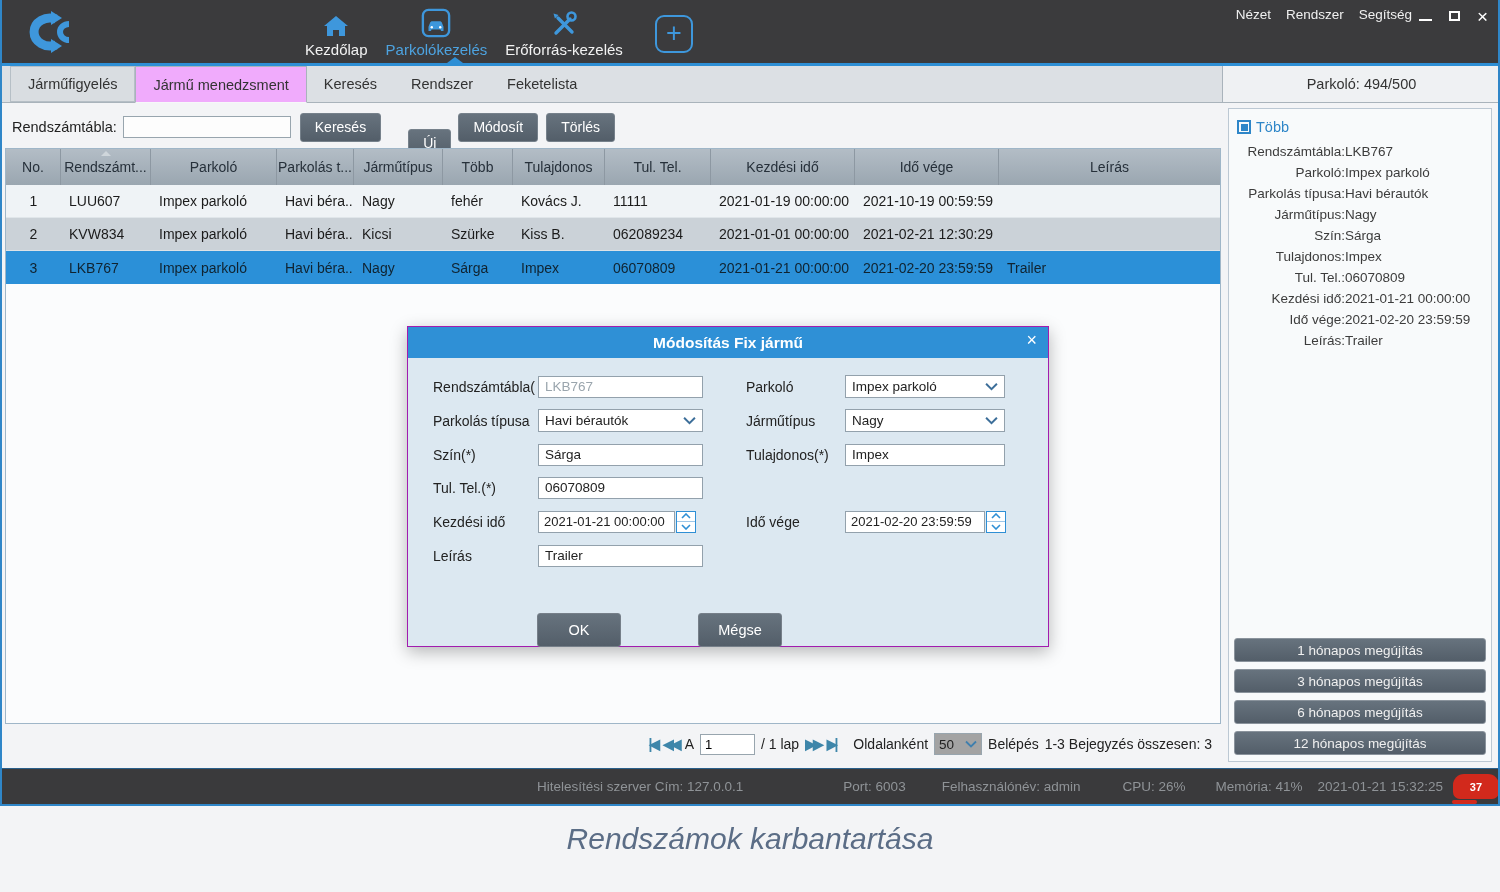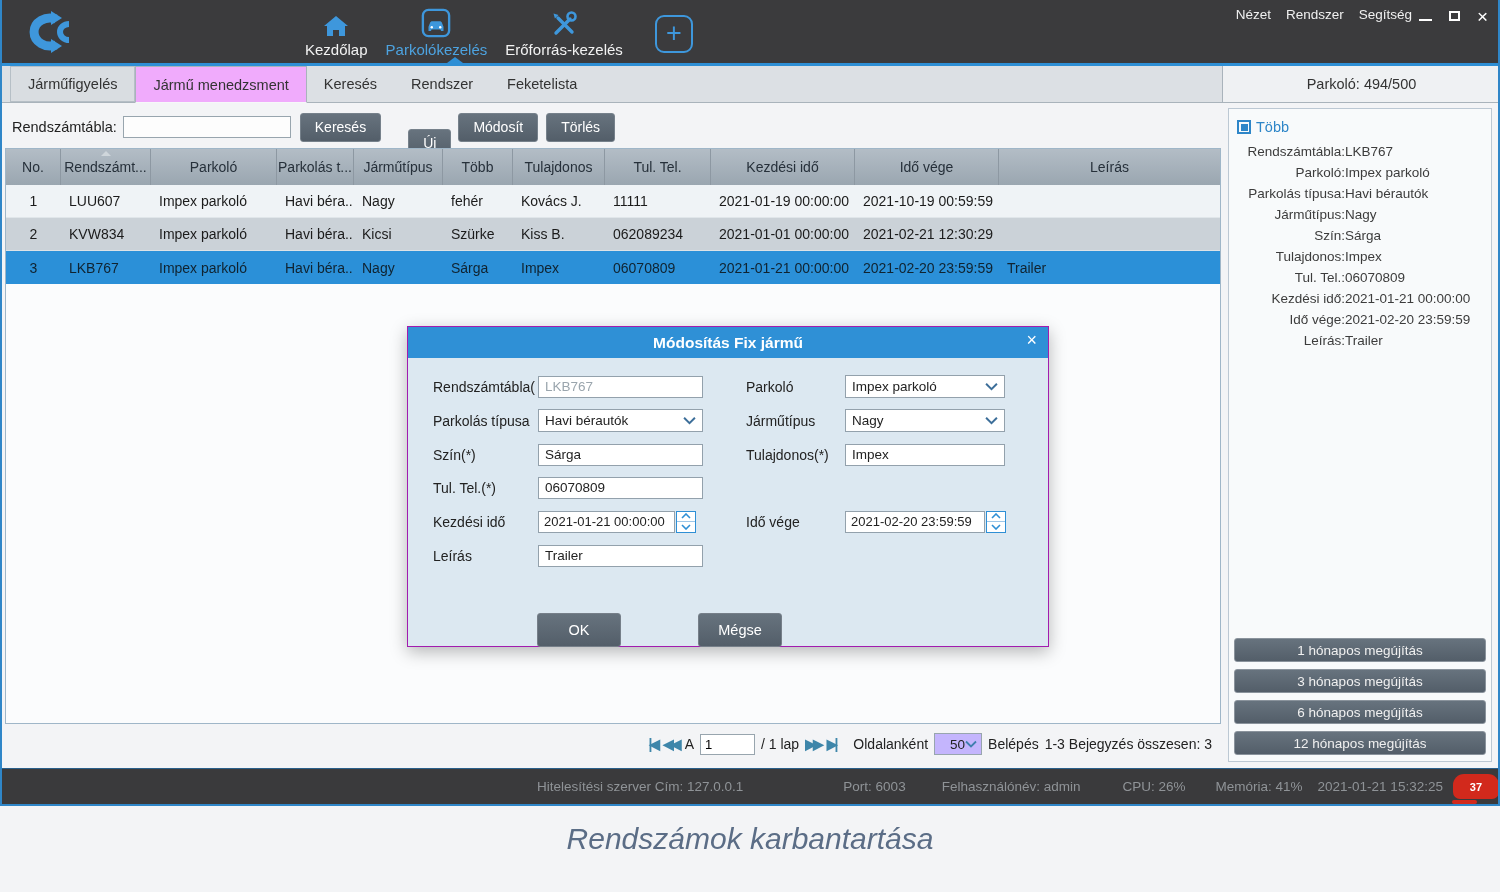--- a/index.html
+++ b/index.html
@@ -62,22 +62,22 @@
   .tr.selected { background:#2b90d8; color:#102330; }
   .td { padding:0 8px; white-space:nowrap; overflow:hidden; }
   .td.center { text-align:center; padding:0 2px; }
 
   
   .pagination { position:absolute; top:730px; right:288px; height:28px; display:flex; align-items:center;
     gap:6px; font-size:14px; color:#222; }
   .pg-ico { color:#3e86aa; font-size:14px; letter-spacing:-3px; cursor:pointer; font-weight:bold; }
   .page-input { width:55px; height:21px; border:1px solid #98a5ae; background:#fff; font-size:13px;
     padding:0 4px; font-family:inherit; }
-  .per-page { width:48px; height:22px; border:1px solid #98a5ae; background:#c4b5fd; display:flex;
-    align-items:center; justify-content:flex-end; padding:0 4px; font-size:13.5px; cursor:pointer; }
+  .per-page { width:48px; height:22px; border:1px solid #98a5ae; background:#a3a3a3; display:flex;
+    align-items:center; justify-content:space-between; padding:0 4px; font-size:13.5px; cursor:pointer; }
   .pg-gap { width:6px; }
 
   
   .sidebar { position:absolute; left:1228px; top:108px; width:264px; height:654px; background:#f8fafb;
     border:1px solid #bcc8d3; }
   .sidebar-title { display:flex; align-items:center; gap:5px; padding:10px 0 2px 8px; color:#2e86c8; font-size:14.5px; }
   .checkbox-icon { width:14px; height:14px; border:2px solid #2e86c8; display:inline-flex; align-items:center;
     justify-content:center; }
   .checkbox-icon i { display:block; width:7px; height:7px; background:#2e86c8; }
   .detail-rows { padding:4px 4px 0 4px; font-size:13.5px; color:#3c3c3c; }

